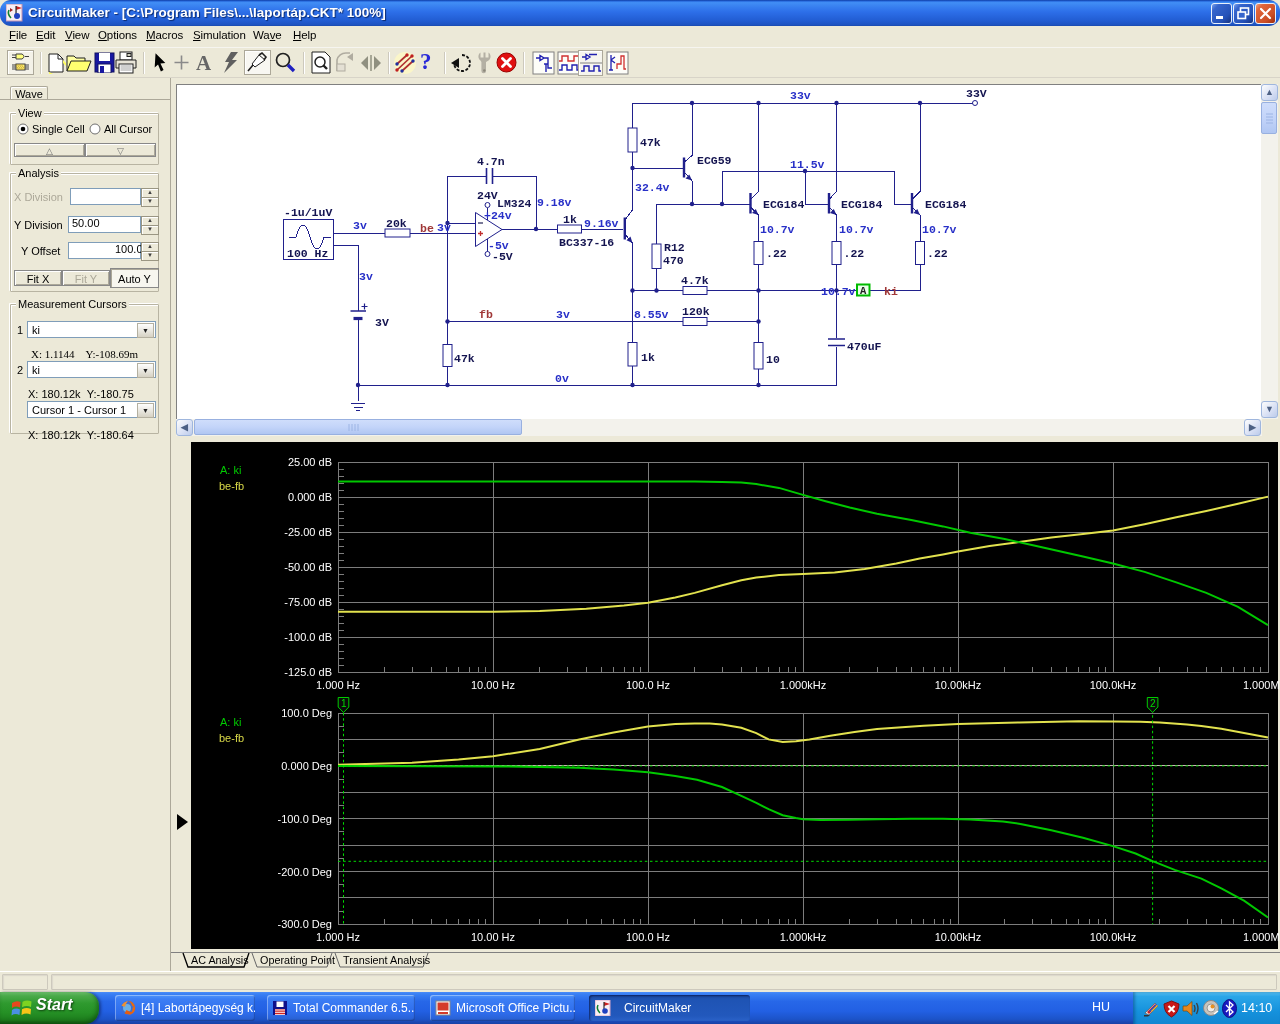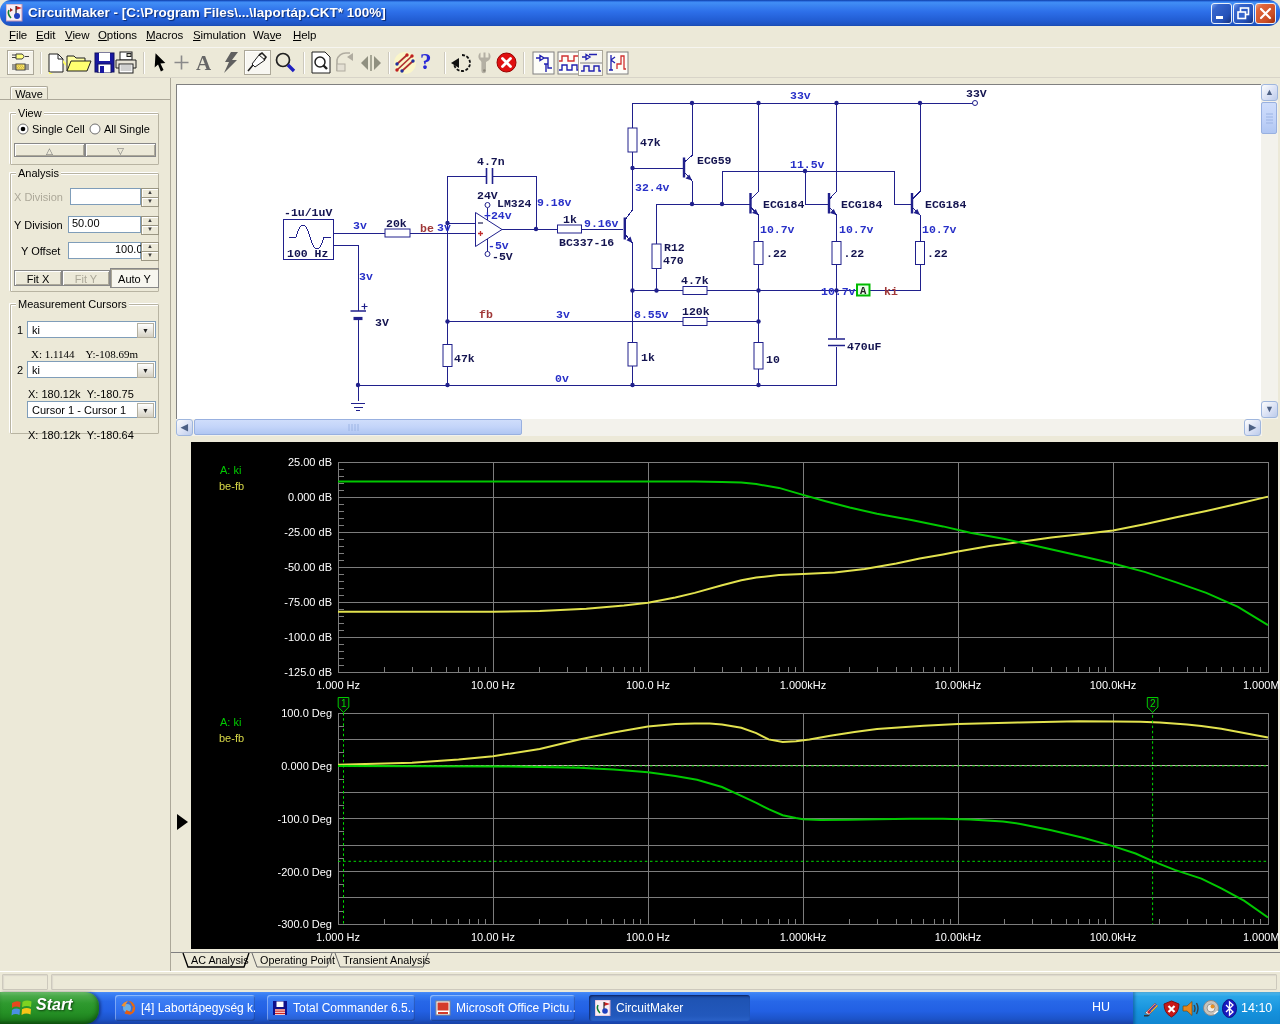--- a/index.html
+++ b/index.html
@@ -216,21 +216,21 @@
     <div class="grp" style="left:10px;top:35px;width:149px;height:52px;">
       <div class="grplbl">View</div>
       <svg class="abs" style="left:6px;top:9px" width="12" height="12" viewBox="0 0 12 12">
         <circle cx="6" cy="6" r="5" fill="#fff" stroke="#707070"></circle>
           <circle cx="6" cy="6" r="2.3" fill="#000"></circle>
         </svg>
       <div class="sm" style="left:21px;top:9px">Single Cell</div>
       <svg class="abs" style="left:78px;top:9px" width="12" height="12" viewBox="0 0 12 12">
         <circle cx="6" cy="6" r="5" fill="#fff" stroke="#707070"></circle>
         </svg>
-      <div class="sm" style="left:93px;top:9px">All Single</div>
+      <div class="sm" style="left:93px;top:9px">All Cursor</div>
       <div class="btn3d" style="left:3px;top:29px;width:71px;height:14px;"><span style="color:#707070;font-size:9px;">△</span></div>
       <div class="btn3d" style="left:74px;top:29px;width:71px;height:14px;"><span style="color:#707070;font-size:9px;">▽</span></div>
     </div>
 
     <div class="grp" style="left:10px;top:95px;width:149px;height:119px;">
       <div class="grplbl">Analysis</div>
       <div class="sm" style="left:3px;top:17px;color:#aca899;">X Division</div>
       <div class="tbox" style="left:59px;top:14px;width:71px;height:17px;"></div>
       <div class="spn" style="left:130px;top:14px;"></div>
       <div class="sm" style="left:3px;top:45px;">Y Division</div>
@@ -545,21 +545,21 @@
       <span style="position:absolute;left:26px;top:6px;">Microsoft Office Pictu...</span>
     </div>
     <div class="tkbtn" style="left:589px;width:161px;background:linear-gradient(#1a48a0 0%,#1f54b4 20%,#2258bc 80%,#2a62c8 100%);box-shadow:inset 1px 1px 2px rgba(0,0,40,.55);">
       <svg class="abs" style="left:6px;top:5px" width="16" height="16" viewBox="0 0 16 16">
         <rect x="0" y="0" width="15" height="16" fill="#f8eef4" stroke="#d8a8c8"></rect>
         <path d="M9 2 L15 4 L9 6 Z" fill="#d02020"></path>
         <rect x="8.4" y="2" width="1.2" height="8" fill="#303030"></rect>
         <circle cx="10" cy="11" r="2.8" fill="#2040c0"></circle>
         <path d="M3 5 q-2 4 2 8" stroke="#108030" stroke-width="1.5" fill="none"></path>
       </svg>
-      <span style="position:absolute;left:27px;top:6px;">CircuitMaker</span>
+      <span style="position:absolute;left:35px;top:6px;">CircuitMaker</span>
     </div>
     <div class="abs" style="left:1092px;top:8px;color:#fff;font-size:12.5px;">HU</div>
     <div class="abs" style="left:1133px;top:0;width:147px;height:44px;
       background:linear-gradient(#57c0f2 0%,#2ba6e8 10%,#1591dc 45%,#1186d0 75%,#0d6fb8 100%);
       box-shadow:inset 2px 0 3px rgba(0,30,80,.35);">
       <svg class="abs" style="left:11px;top:9px" width="17" height="16" viewBox="0 0 17 16">
         <path d="M1 12 L11 2 l3 3 L5 14 Z" fill="#e8e8e8" stroke="#555" stroke-width=".7"></path>
         <path d="M3 11 L11 3 l2 2 -8 8 Z" fill="#d02020"></path>
         <path d="M5 10 L12 3 l1 1 -7 7 Z" fill="#2050d0"></path>
         <path d="M7 10 L13 4 l.8.8 -6 6 Z" fill="#f0c020"></path>

